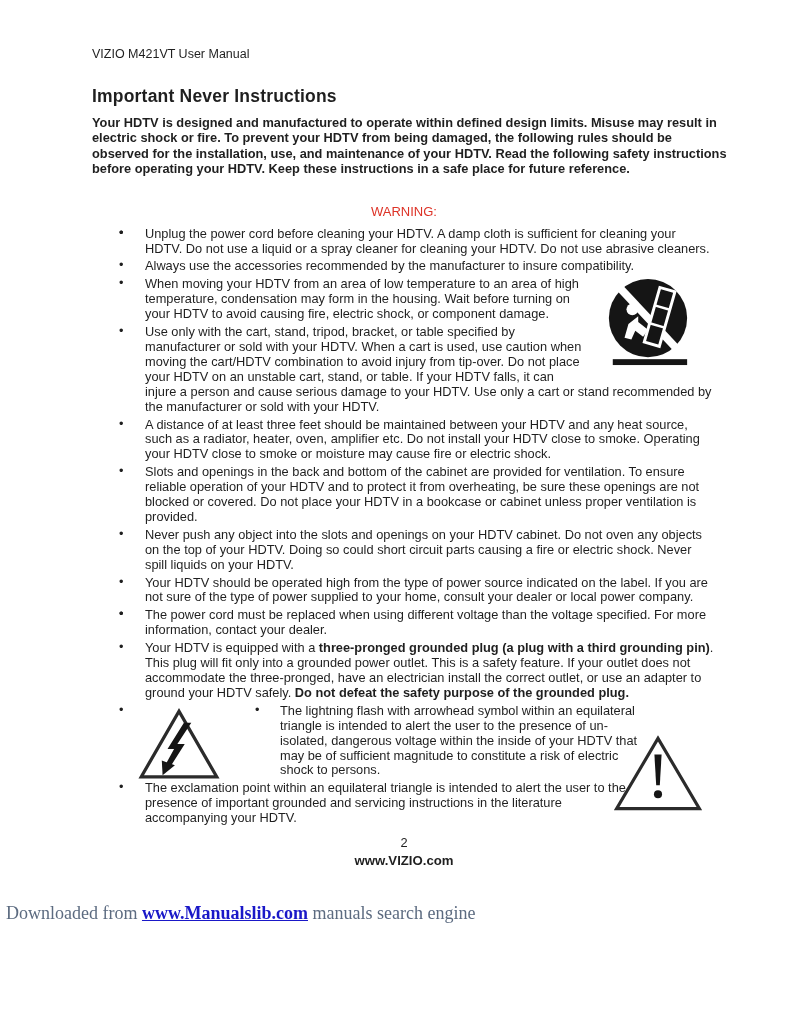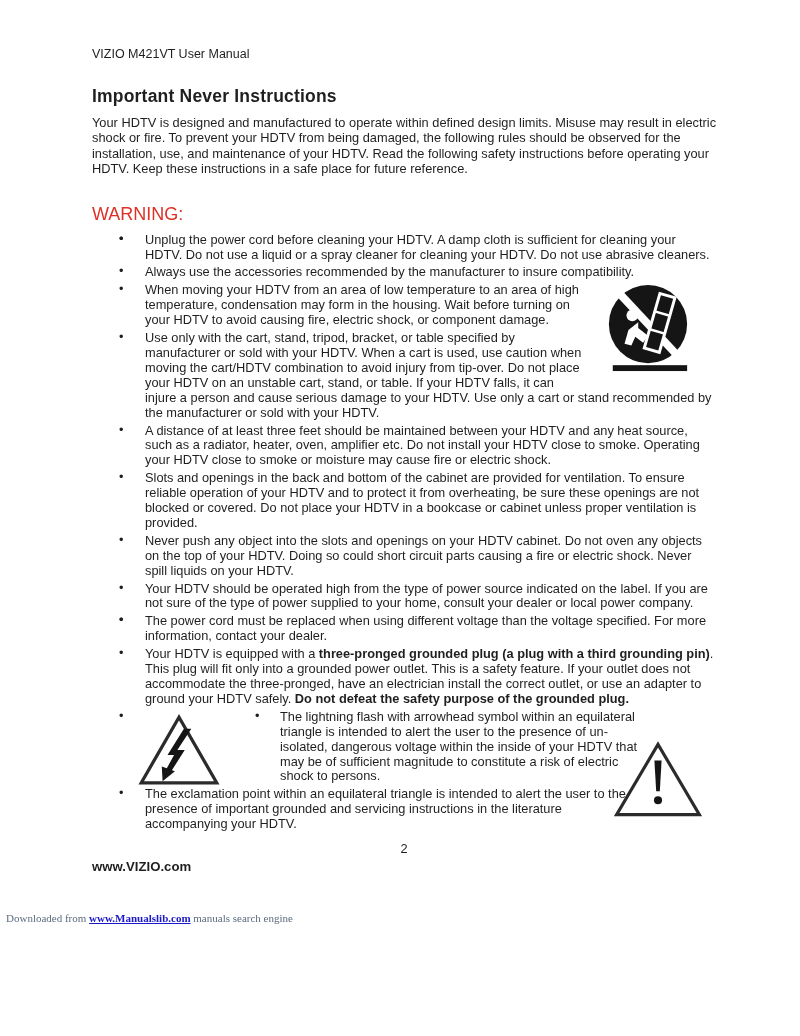--- a/index.html
+++ b/index.html
@@ -1,42 +1,42 @@
 <!DOCTYPE html>
 <html><head>
 <meta charset="utf-8">
 <style>
   html,body{margin:0;padding:0;background:#ffffff;}
   .canvas{position:relative;width:800px;height:932px;background:#ffffff;overflow:hidden;
           font-family:"Liberation Sans",sans-serif;color:#1f1f1f;}
   .content{padding:0 84px 0 92px;}
   .doc-header{padding-top:47px;font-size:12.5px;}
   .page-title{font-size:17.5px;font-weight:bold;margin-top:25px;letter-spacing:0.2px;}
-  .intro{font-weight:normal;font-size:12.8px;line-height:15.4px;margin-top:8px;margin-right:-16px;}
-  .warning-label{margin-top:27px;font-size:18px;}
+  .intro{font-weight:bold;font-size:12.8px;line-height:15.4px;margin-top:8px;margin-right:-16px;}
+  .warning-label{margin-top:27px;font-size:13px;text-align:center;}
   .bullets{margin-top:8px;}
   .bullet{position:relative;padding-left:53px;font-size:12.8px;line-height:14.9px;margin-bottom:3px;}
   .dot{position:absolute;left:27px;top:-1px;}
   .b{font-weight:bold;}
   .cart-float{float:right;width:100px;height:90px;margin:0 18px 6px 12px;}
   .cart-float svg{display:block;width:100px;height:90px;}
   .triangle-region{position:relative;margin-top:3px;}
   .lightning-icon{position:absolute;left:46px;top:2px;width:82px;height:76px;}
   .lightning-icon svg{display:block;width:82px;height:76px;}
   .excl-icon{position:absolute;right:12px;top:29px;width:92px;height:81px;}
   .excl-icon svg{display:block;width:92px;height:81px;}
   .sub-bullet{position:relative;margin-left:163px;padding-left:25px;margin-right:76px;
               font-size:12.8px;line-height:14.9px;}
   .sub-bullet .dot{left:0;}
   .closing-wrap{margin-top:3px;}
   .closing{margin-right:86px;}
   .page-num{text-align:center;font-size:12.8px;margin-top:9px;}
-  .site{font-size:13.2px;font-weight:bold;margin-top:3px;}
+  .site{text-align:center;font-size:13.2px;font-weight:bold;margin-top:3px;}
   .footer{position:absolute;left:6px;bottom:8px;font-family:"Liberation Serif",serif;
-          font-size:11px;color:#5c6b80;}
+          font-size:18px;color:#5c6b80;}
   .footer a{color:#1a18c8;font-weight:bold;text-decoration:underline;cursor:pointer;}
 </style>
 </head>
 <body>
 
 <div class="canvas">
   <div class="content">
 
     <div class="doc-header">VIZIO M421VT User Manual</div>
 

